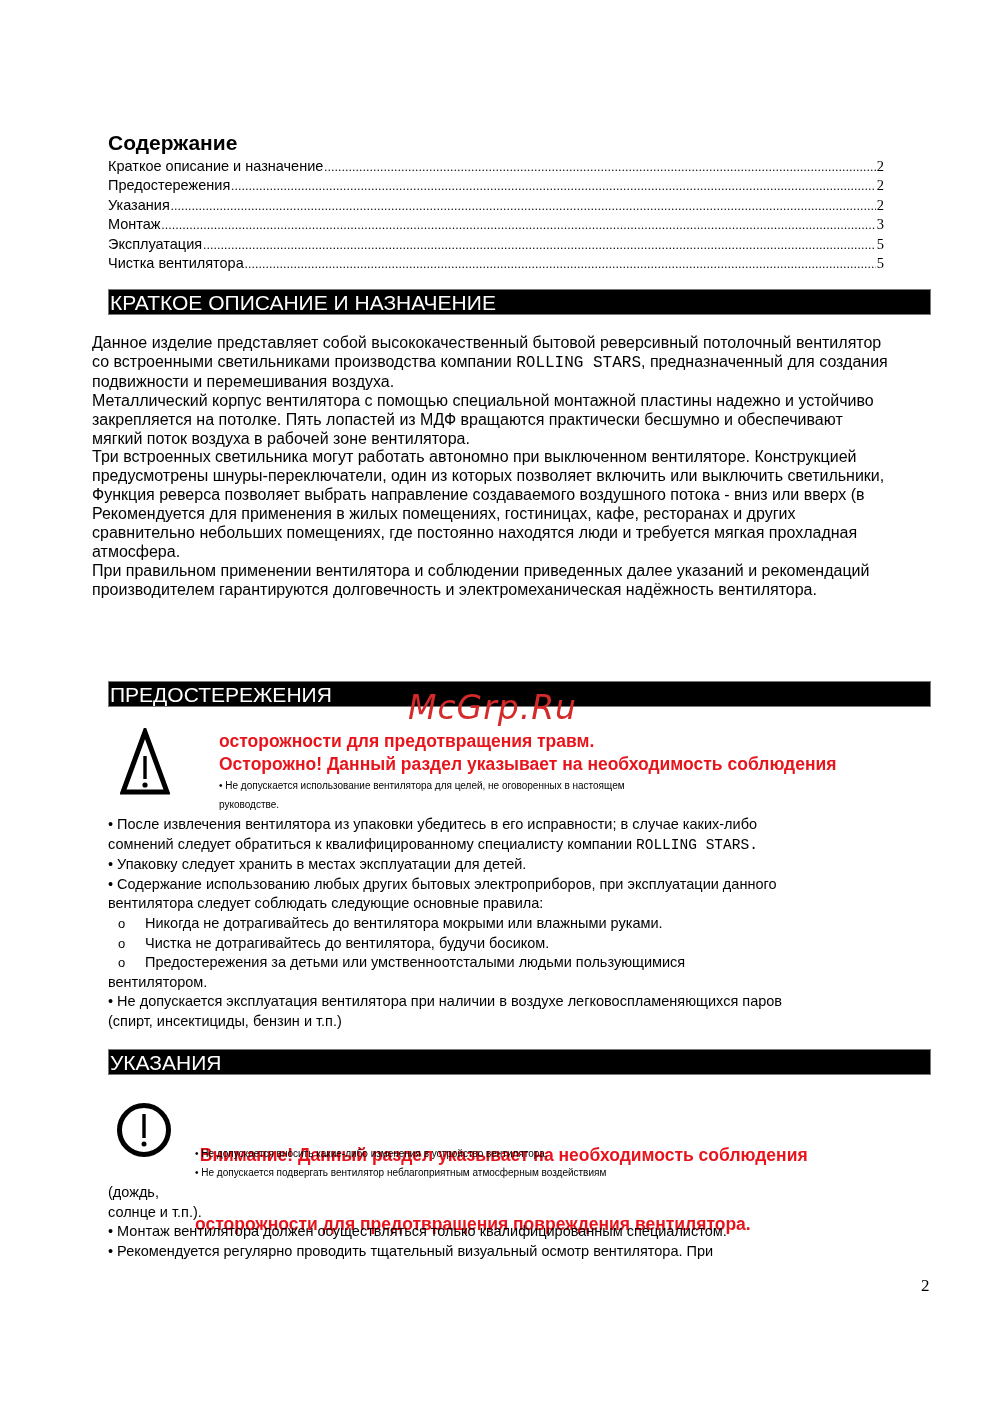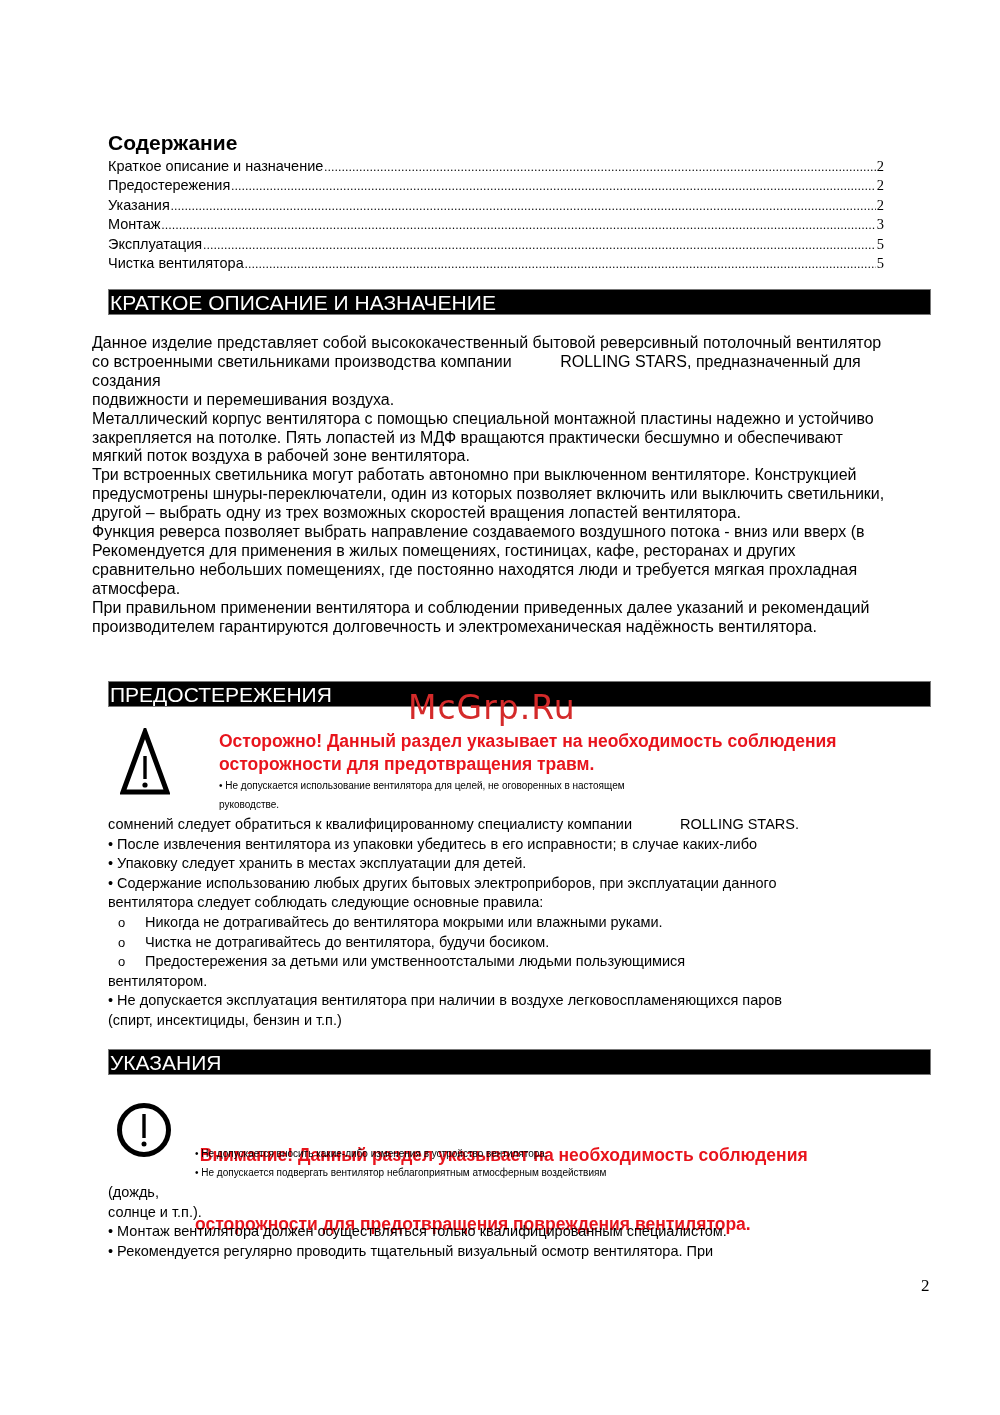--- a/index.html
+++ b/index.html
@@ -15,33 +15,33 @@
                    font-family: "Liberation Serif", serif; font-size: 12px; letter-spacing: 0.5px; }
   .toc-row .dots::before { content: "....................................................................................................................................................................................................................................................................................................................."; }
   .toc-row .pg { font-family: "Liberation Serif", serif; font-size: 14.5px; }
 
   .section-bar { position: absolute; left: 108px; width: 823px; height: 26px; background: #000;
                  color: #fff; font-size: 21px; line-height: 26px; padding-left: 1px; box-sizing: border-box;
                  border: 1px solid #777; }
 
   .para { position: absolute; left: 92px; width: 830px; font-size: 16px; line-height: 18.9px; }
   .para p { margin: 0; }
-  .serif { font-family: Liberation Sans, sans-serif; margin-left: 44px; }
+  .serif { font-family: Liberation Mono, monospace; }
 
   .warn-icon { position: absolute; }
   .warn-head { position: absolute; color: #e8141c; font-weight: bold; font-size: 17.5px; line-height: 23px; }
   .warn-body { position: absolute; font-size: 10px; line-height: 19.3px; }
 
   .list { position: absolute; left: 108px; width: 830px; font-size: 14.5px; line-height: 19.6px; }
   .list div { white-space: nowrap; }
   .sub { padding-left: 10px; }
   .sub .o { display: inline-block; width: 27px; font-size: 13px; }
 
   .watermark { position: absolute; left: 408px; top: 688px; color: #d42a2a; font-family: "DejaVu Sans", sans-serif;
-               font-size: 33px; letter-spacing: 1px; line-height: 40px; }
+               font-size: 33px; font-style: italic; letter-spacing: 1px; line-height: 40px; }
 
   .page-num { position: absolute; left: 921px; top: 1276px; font-family: "Liberation Serif", serif; font-size: 17px; }
 </style>
 </head>
 <body>
 
 <div class="page">
 
   <div class="toc-title">Содержание</div>
   <div class="toc">
@@ -80,49 +80,48 @@
   <div class="section-bar" style="top:289px;">КРАТКОЕ ОПИСАНИЕ И НАЗНАЧЕНИЕ</div>
   <div class="para" style="top:334px;">
     <p>Данное изделие представляет собой высококачественный бытовой реверсивный потолочный вентилятор</p>
     <p><span>со встроенными светильниками производства компании </span><span class="serif">ROLLING STARS</span><span>, предназначенный для создания</span></p>
     <p>подвижности и перемешивания воздуха.</p>
     <p>Металлический корпус вентилятора с помощью специальной монтажной пластины надежно и устойчиво</p>
     <p>закрепляется на потолке. Пять лопастей из МДФ вращаются практически бесшумно и обеспечивают</p>
     <p>мягкий поток воздуха в рабочей зоне вентилятора.</p>
     <p>Три встроенных светильника могут работать автономно при выключенном вентиляторе. Конструкцией</p>
     <p>предусмотрены шнуры-переключатели, один из которых позволяет включить или выключить светильники,</p>
-    <p>другой – выбрать одну из трех возможных скоростей вращения лопастей вентилятора.</p>
     <p>Функция реверса позволяет выбрать направление создаваемого воздушного потока - вниз или вверх (в</p>
     <p>Рекомендуется для применения в жилых помещениях, гостиницах, кафе, ресторанах и других</p>
     <p>сравнительно небольших помещениях, где постоянно находятся люди и требуется мягкая прохладная</p>
     <p>атмосфера.</p>
     <p>При правильном применении вентилятора и соблюдении приведенных далее указаний и рекомендаций</p>
     <p>производителем гарантируются долговечность и электромеханическая надёжность вентилятора.</p>
   </div>
 
   <div class="section-bar" style="top:681px;">ПРЕДОСТЕРЕЖЕНИЯ</div>
   <div class="watermark">McGrp.Ru</div>
 
   <svg class="warn-icon" style="left:120px; top:728px;" width="50" height="68" viewBox="0 0 50 68">
     <polygon points="25,4 47,64 3,64" fill="none" stroke="#000" stroke-width="5" stroke-linejoin="miter"></polygon>
     <rect x="23.3" y="28" width="3.4" height="23" fill="#000"></rect>
     <circle cx="25" cy="57" r="2.6" fill="#000"></circle>
   </svg>
   <div class="warn-head" style="left:219px; top:730px;">
+    <div>осторожности для предотвращения травм.</div>
     <div>Осторожно! Данный раздел указывает на необходимость соблюдения</div>
-    <div>осторожности для предотвращения травм.</div>
   </div>
   <div class="warn-body" style="left:219px; top:776px;">
     <div>• Не допускается использование вентилятора для целей, не оговоренных в настоящем</div>
     <div>руководстве.</div>
   </div>
 
   <div class="list" style="top:815px;">
+    <div>• После извлечения вентилятора из упаковки убедитесь в его исправности; в случае каких-либо</div>
     <div><span>сомнений следует обратиться к квалифицированному специалисту компании </span><span class="serif">ROLLING STARS.</span></div>
-    <div>• После извлечения вентилятора из упаковки убедитесь в его исправности; в случае каких-либо</div>
     <div>• Упаковку следует хранить в местах эксплуатации для детей.</div>
     <div>• Содержание использованию любых других бытовых электроприборов, при эксплуатации данного</div>
     <div>вентилятора следует соблюдать следующие основные правила:</div>
     <div class="sub"><span class="o">o</span><span>Никогда не дотрагивайтесь до вентилятора мокрыми или влажными руками.</span></div>
     <div class="sub"><span class="o">o</span><span>Чистка не дотрагивайтесь до вентилятора, будучи босиком.</span></div>
     <div class="sub"><span class="o">o</span><span>Предостережения за детьми или умственноотсталыми людьми пользующимися</span></div>
     <div>вентилятором.</div>
     <div>• Не допускается эксплуатация вентилятора при наличии в воздухе легковоспламеняющихся паров</div>
     <div>(спирт, инсектициды, бензин и т.п.)</div>
   </div>

